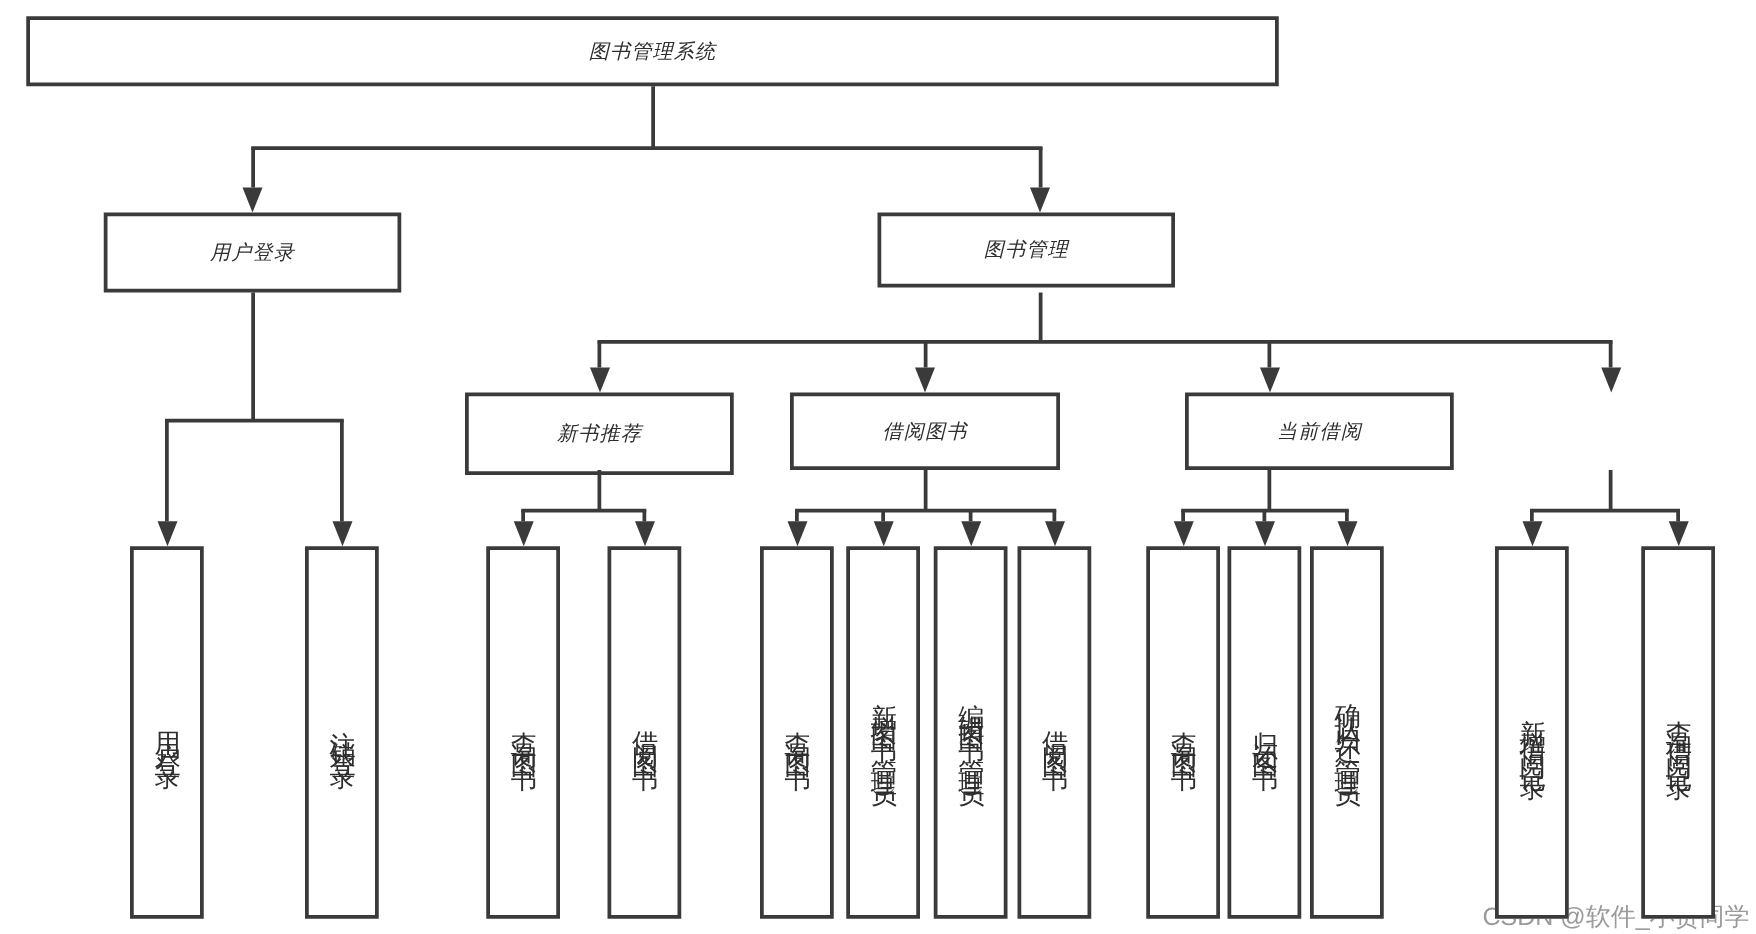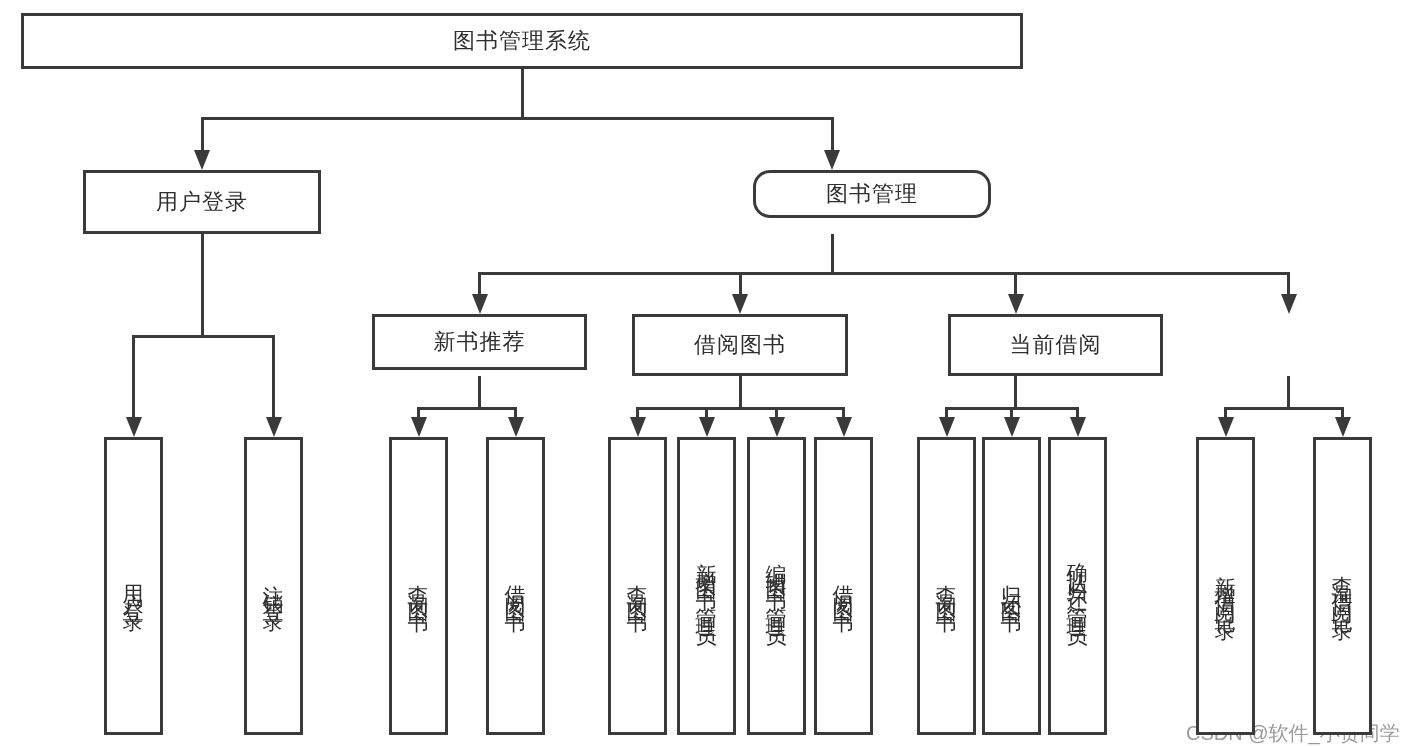--- a/index.html
+++ b/index.html
@@ -14,24 +14,25 @@
   .node {
     position: absolute;
     box-sizing: border-box;
     background: #ffffff;
     border: 3px solid var(--line, #3a3a3a);
     display: flex;
     align-items: center;
     justify-content: center;
   }
   .node.h .lbl {
-    font-size: 22px;
+    font-size: 16px;
     color: var(--text, #2e2e2e);
     letter-spacing: 1px;
     white-space: nowrap;
+    font-style: italic;
   }
   .node.v .lbl {
     writing-mode: vertical-rl;
     font-size: 21px;
     letter-spacing: 9px;
     color: var(--text, #2e2e2e);
     line-height: 1;
   }
   .line {
     position: absolute;
@@ -58,24 +59,24 @@
 <body>
 
 <div id="canvas" style="--bg: #ffffff; --line: #3a3a3a; --text: #2e2e2e; --wm: #9a9a9a;">
   <div class="watermark">CSDN @软件_小贺同学</div>
 <div class="node h" style="left: 21px; top: 13px; width: 1002px; height: 56px;">
       <span class="lbl">图书管理系统</span>
     </div>
     <div class="node h" style="left: 83px; top: 170px; width: 238px; height: 64px;">
       <span class="lbl">用户登录</span>
     </div>
-    <div class="node h" style="left: 753px; top: 170px; width: 238px; height: 48px; border-radius: 17px;">
+    <div class="node h" style="left: 702px; top: 170px; width: 238px; height: 60px;">
       <span class="lbl">图书管理</span>
     </div>
-    <div class="node h" style="left: 372px; top: 314px; width: 215px; height: 56px;">
+    <div class="node h" style="left: 372px; top: 314px; width: 215px; height: 66px;">
       <span class="lbl">新书推荐</span>
     </div>
     <div class="node h" style="left: 632px; top: 314px; width: 216px; height: 62px;">
       <span class="lbl">借阅图书</span>
     </div>
     <div class="node h" style="left: 948px; top: 314px; width: 215px; height: 62px;">
       <span class="lbl">当前借阅</span>
     </div>
     <div class="node v" style="left: 104px; top: 437px; width: 59px; height: 298px;">
       <span class="lbl">用户登录</span>

